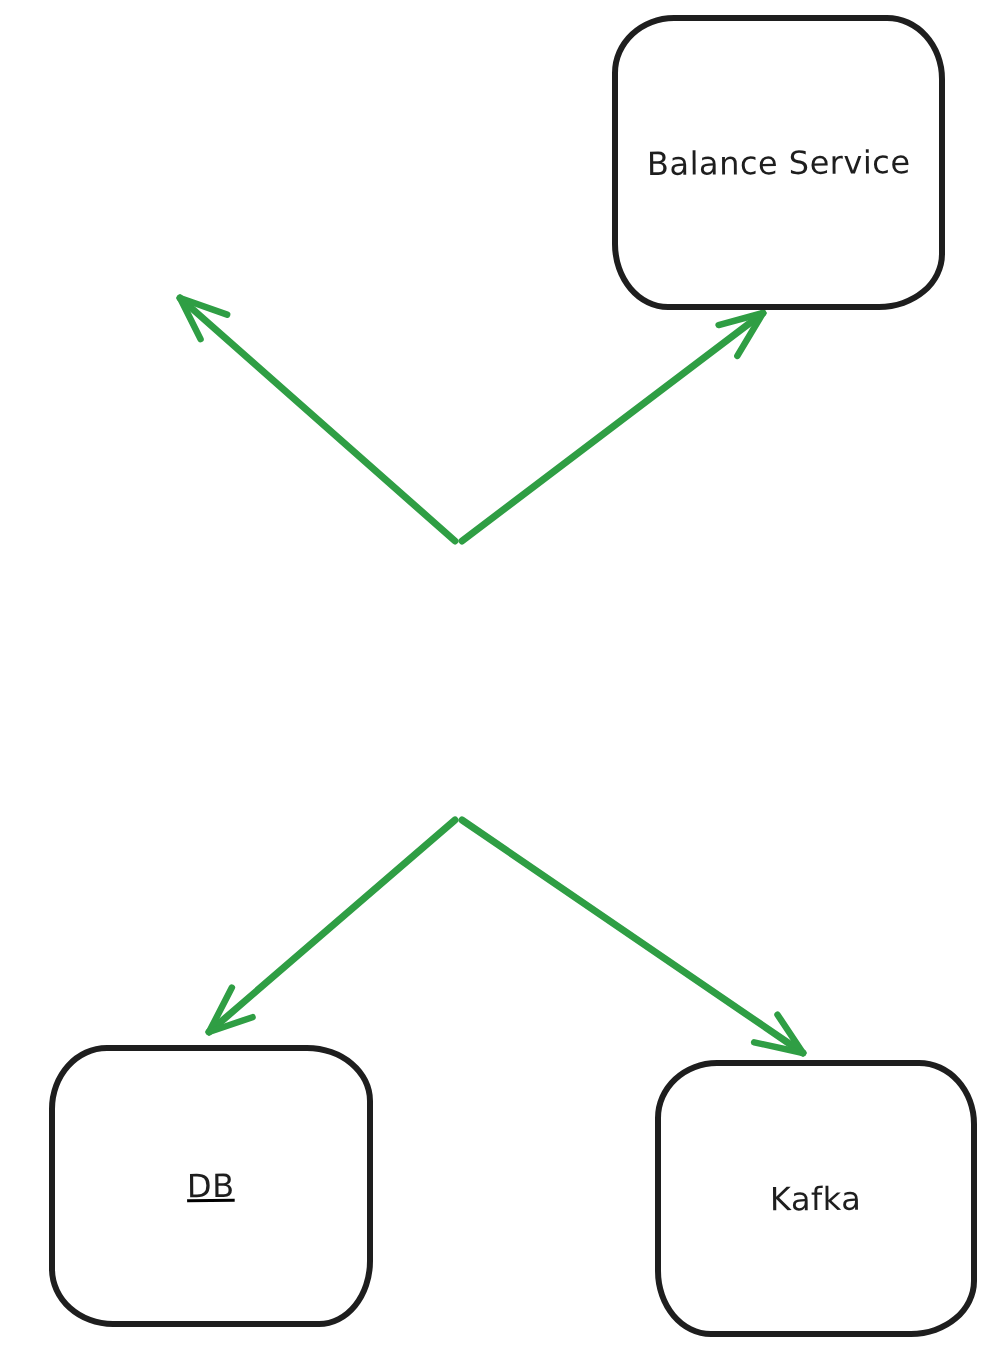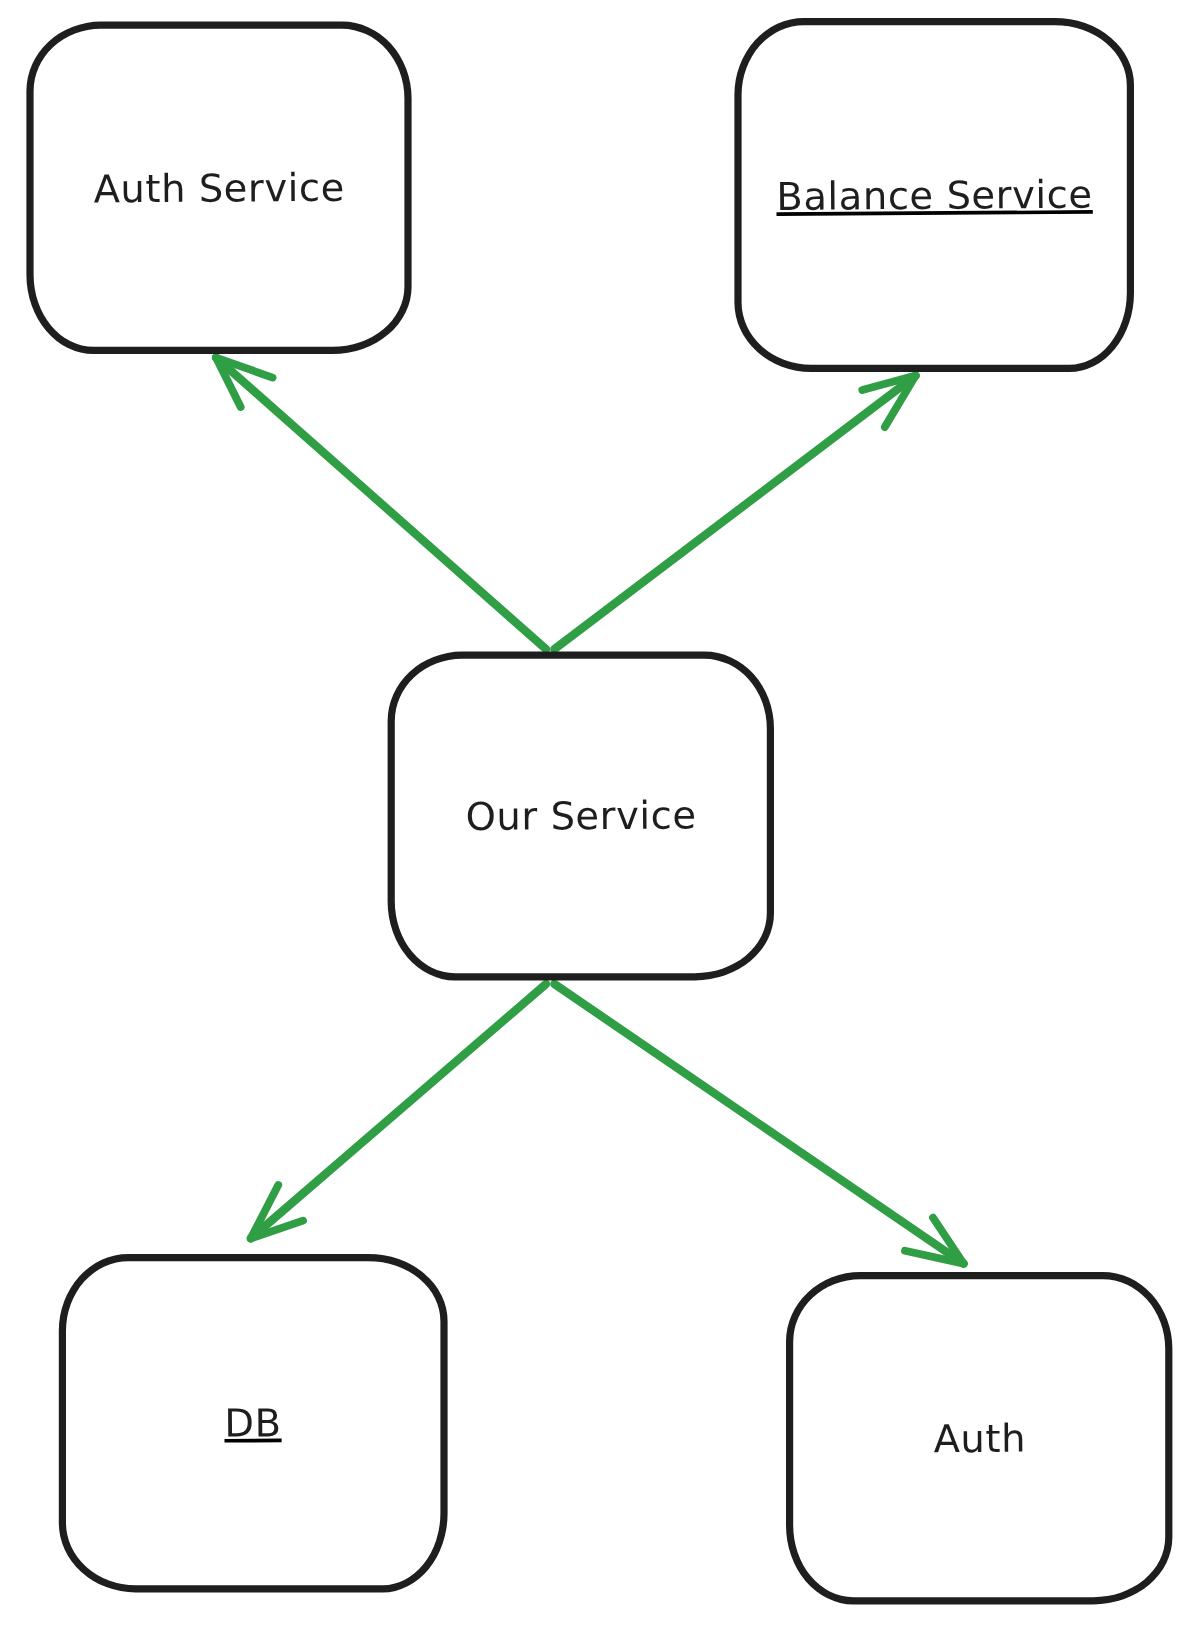--- a/index.html
+++ b/index.html
@@ -64,33 +64,27 @@
         <line x1="209" y1="1032" x2="231.89029047436145" y2="987.5473892555301" stroke="#2f9e44" stroke-width="6.5" stroke-linecap="round"></line>
         <line x1="209" y1="1032" x2="252.55765311216865" y2="1017.2104477633708" stroke="#2f9e44" stroke-width="6.5" stroke-linecap="round"></line>
       </g>
       <g>
         <line x1="462" y1="820" x2="803" y2="1053" stroke="#2f9e44" stroke-width="7" stroke-linecap="round"></line>
         <line x1="803" y1="1053" x2="754.1559506040821" y2="1042.3108073920832" stroke="#2f9e44" stroke-width="6.5" stroke-linecap="round"></line>
         <line x1="803" y1="1053" x2="777.5066789080793" y2="1014.7104377185606" stroke="#2f9e44" stroke-width="6.5" stroke-linecap="round"></line>
       </g>
     </svg>
 
-  <div class="node" style="left: 22px; top: 18px; width: 321px; height: 277px;">
-    <span class="node-label">Auth Service</span>
-  </div>
 
-  <div class="node" style="left: 612px; top: 15px; width: 333px; height: 295px; text-decoration: underline;">
+  <div class="node" style="left: 612px; top: 15px; width: 333px; height: 295px;">
     <span class="node-label">Balance Service</span>
   </div>
 
-  <div class="node" style="left: 323px; top: 543px; width: 322px; height: 274px;">
-    <span class="node-label">Our Service</span>
-  </div>
 
   <div class="node" style="left: 49px; top: 1045px; width: 324px; height: 282px; text-decoration: underline;">
     <span class="node-label">DB</span>
   </div>
 
   <div class="node" style="left: 655px; top: 1060px; width: 322px; height: 277px;">
-    <span class="node-label">Auth</span>
+    <span class="node-label">Kafka</span>
   </div>
 
 </div>
 
 </body></html>

